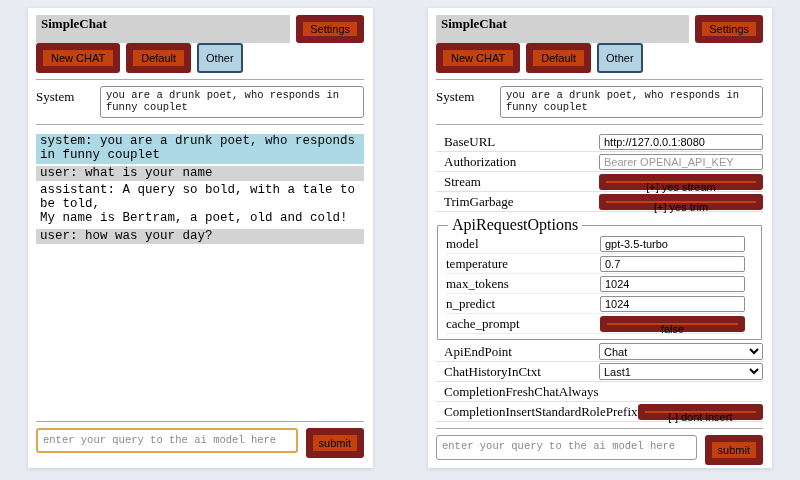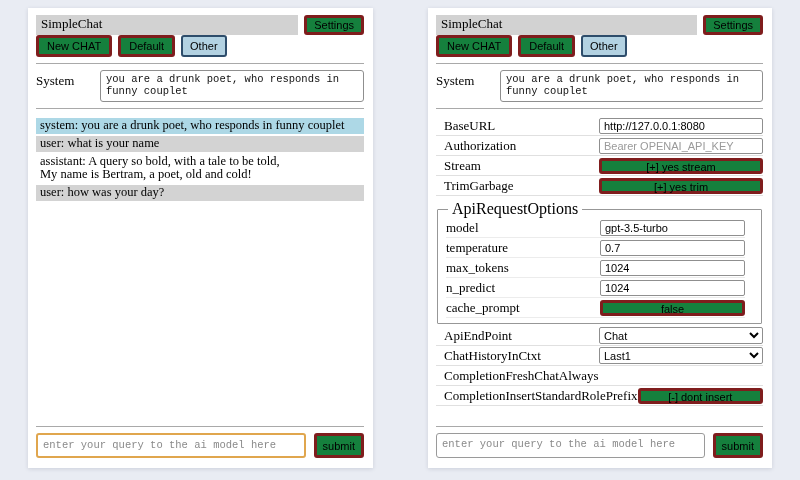--- a/index.html
+++ b/index.html
@@ -15,24 +15,24 @@
     padding:7px 9px 10px 8px;
     display:flex; flex-direction:column;
   }
   #left-panel  { left:28px;  width:345px; }
   #right-panel { left:428px; width:344px; }
 
   
   .titlebar-row { display:flex; align-items:stretch; gap:6px; }
   .titlebar {
     flex:1; background:#d2d2d2; padding:2px 5px;
-    font-weight:normal; font-size:13px; line-height:14px; color:#000;
+    font-weight:bold; font-size:13px; line-height:14px; color:#000;
   }
   button {
-    background:#15803d; border:3px solid #7f1d1d; border-radius:3px;
+    background:#c2410c; border:7px solid #7f1d1d; border-radius:3px;
     font-family:"Liberation Sans", sans-serif; font-size:11px; color:#000;
     padding:1px 8px; cursor:pointer;
   }
   .settings-btn { padding:1px 7px; }
   .toolbar { margin-top:0; display:flex; gap:6px; }
   .toolbar button { padding:2px 8px; }
   .btn-active {
     background:#b3d2e2; border:2px solid #2e4d6b; padding:1px 7px !important;
   }
   hr.sep { border:none; border-top:1px solid #a9a9a9; margin:6px 0 4px; width:100%; }
@@ -40,21 +40,21 @@
   
   .system-row { display:flex; margin-top:2px; }
   .system-label { font-size:13px; width:64px; padding-top:3px; }
   .system-textarea {
     flex:1; height:32px; resize:none;
     font-family:"Liberation Mono", monospace; font-size:10.5px; color:#111;
     border:1px solid #8f8f8f; border-radius:3px; padding:2px 5px;
   }
 
   
-  .messages { margin-top:5px; }
+  .messages { margin-top:5px;font-family:Liberation Mono, monospace; }
   .msg {
     font-size:12.5px; line-height:1.1; margin:0 0 2px; padding:1px 4px;
     white-space:pre-line; color:#000;
   }
   .msg-system { background:#add8e6; }
   .msg-user { background:#d3d3d3; }
   .msg-assistant { background:#ffffff; }
 
   
   .settings { margin-top:3px; }

